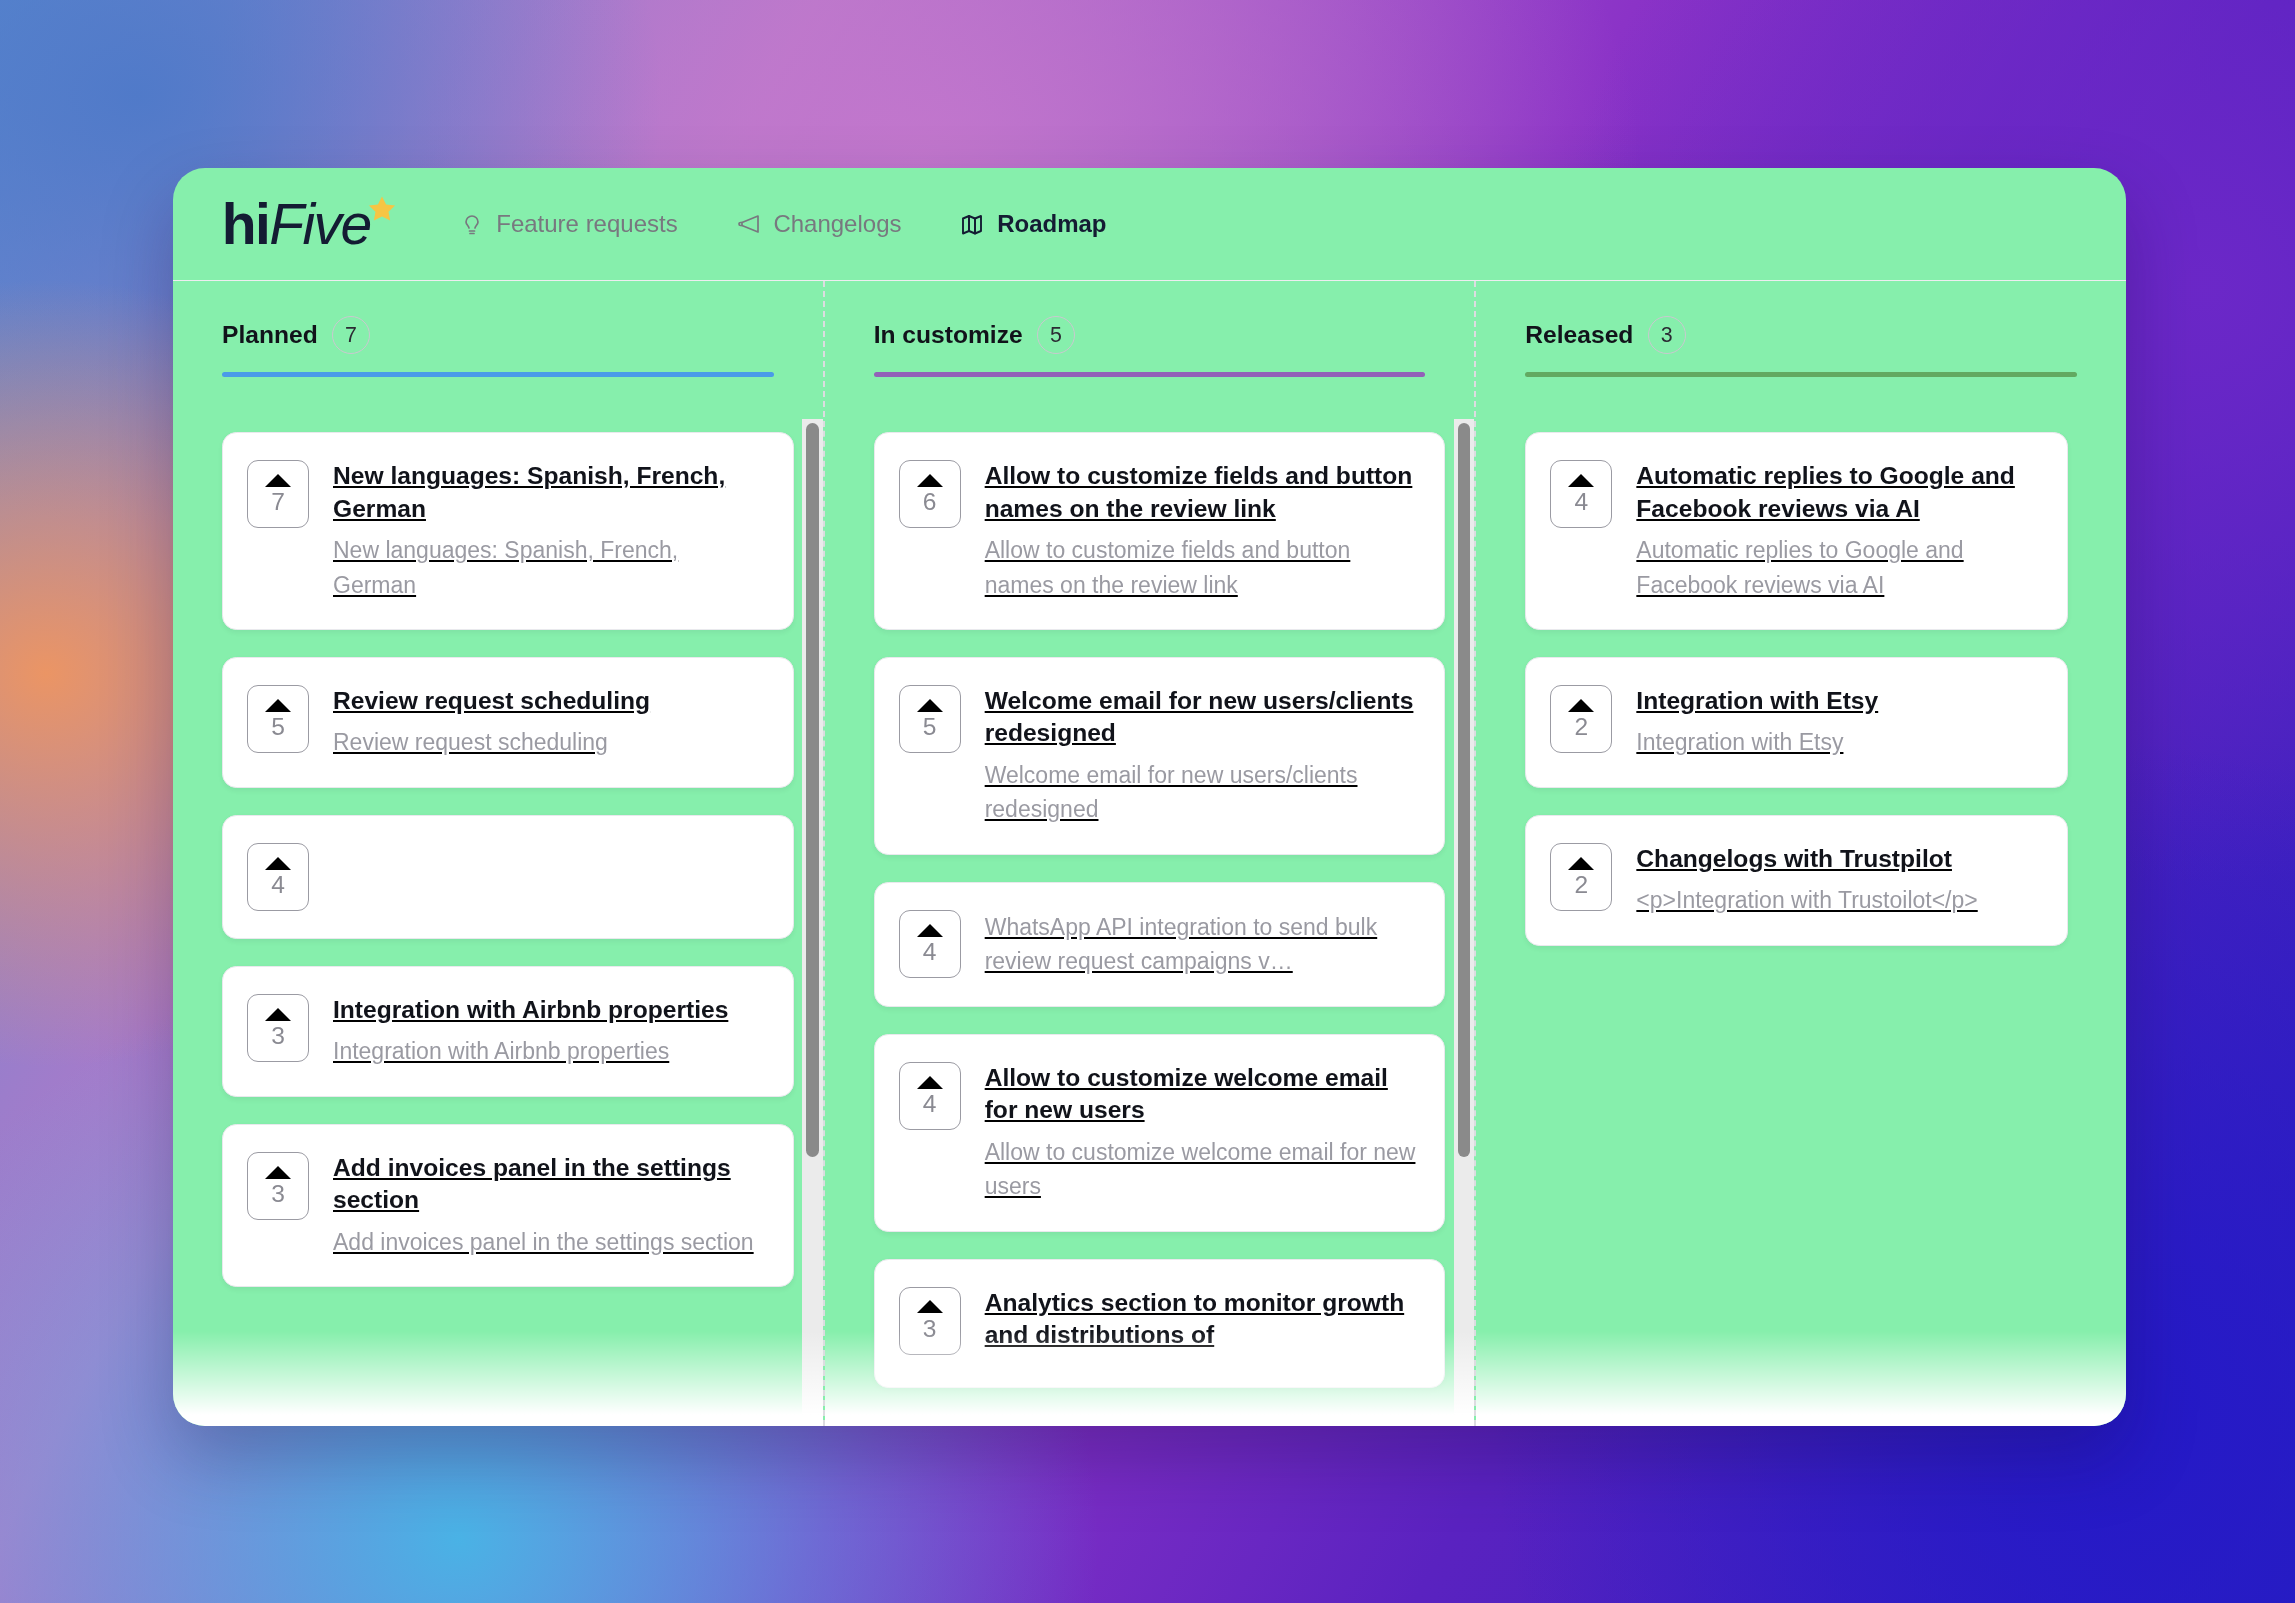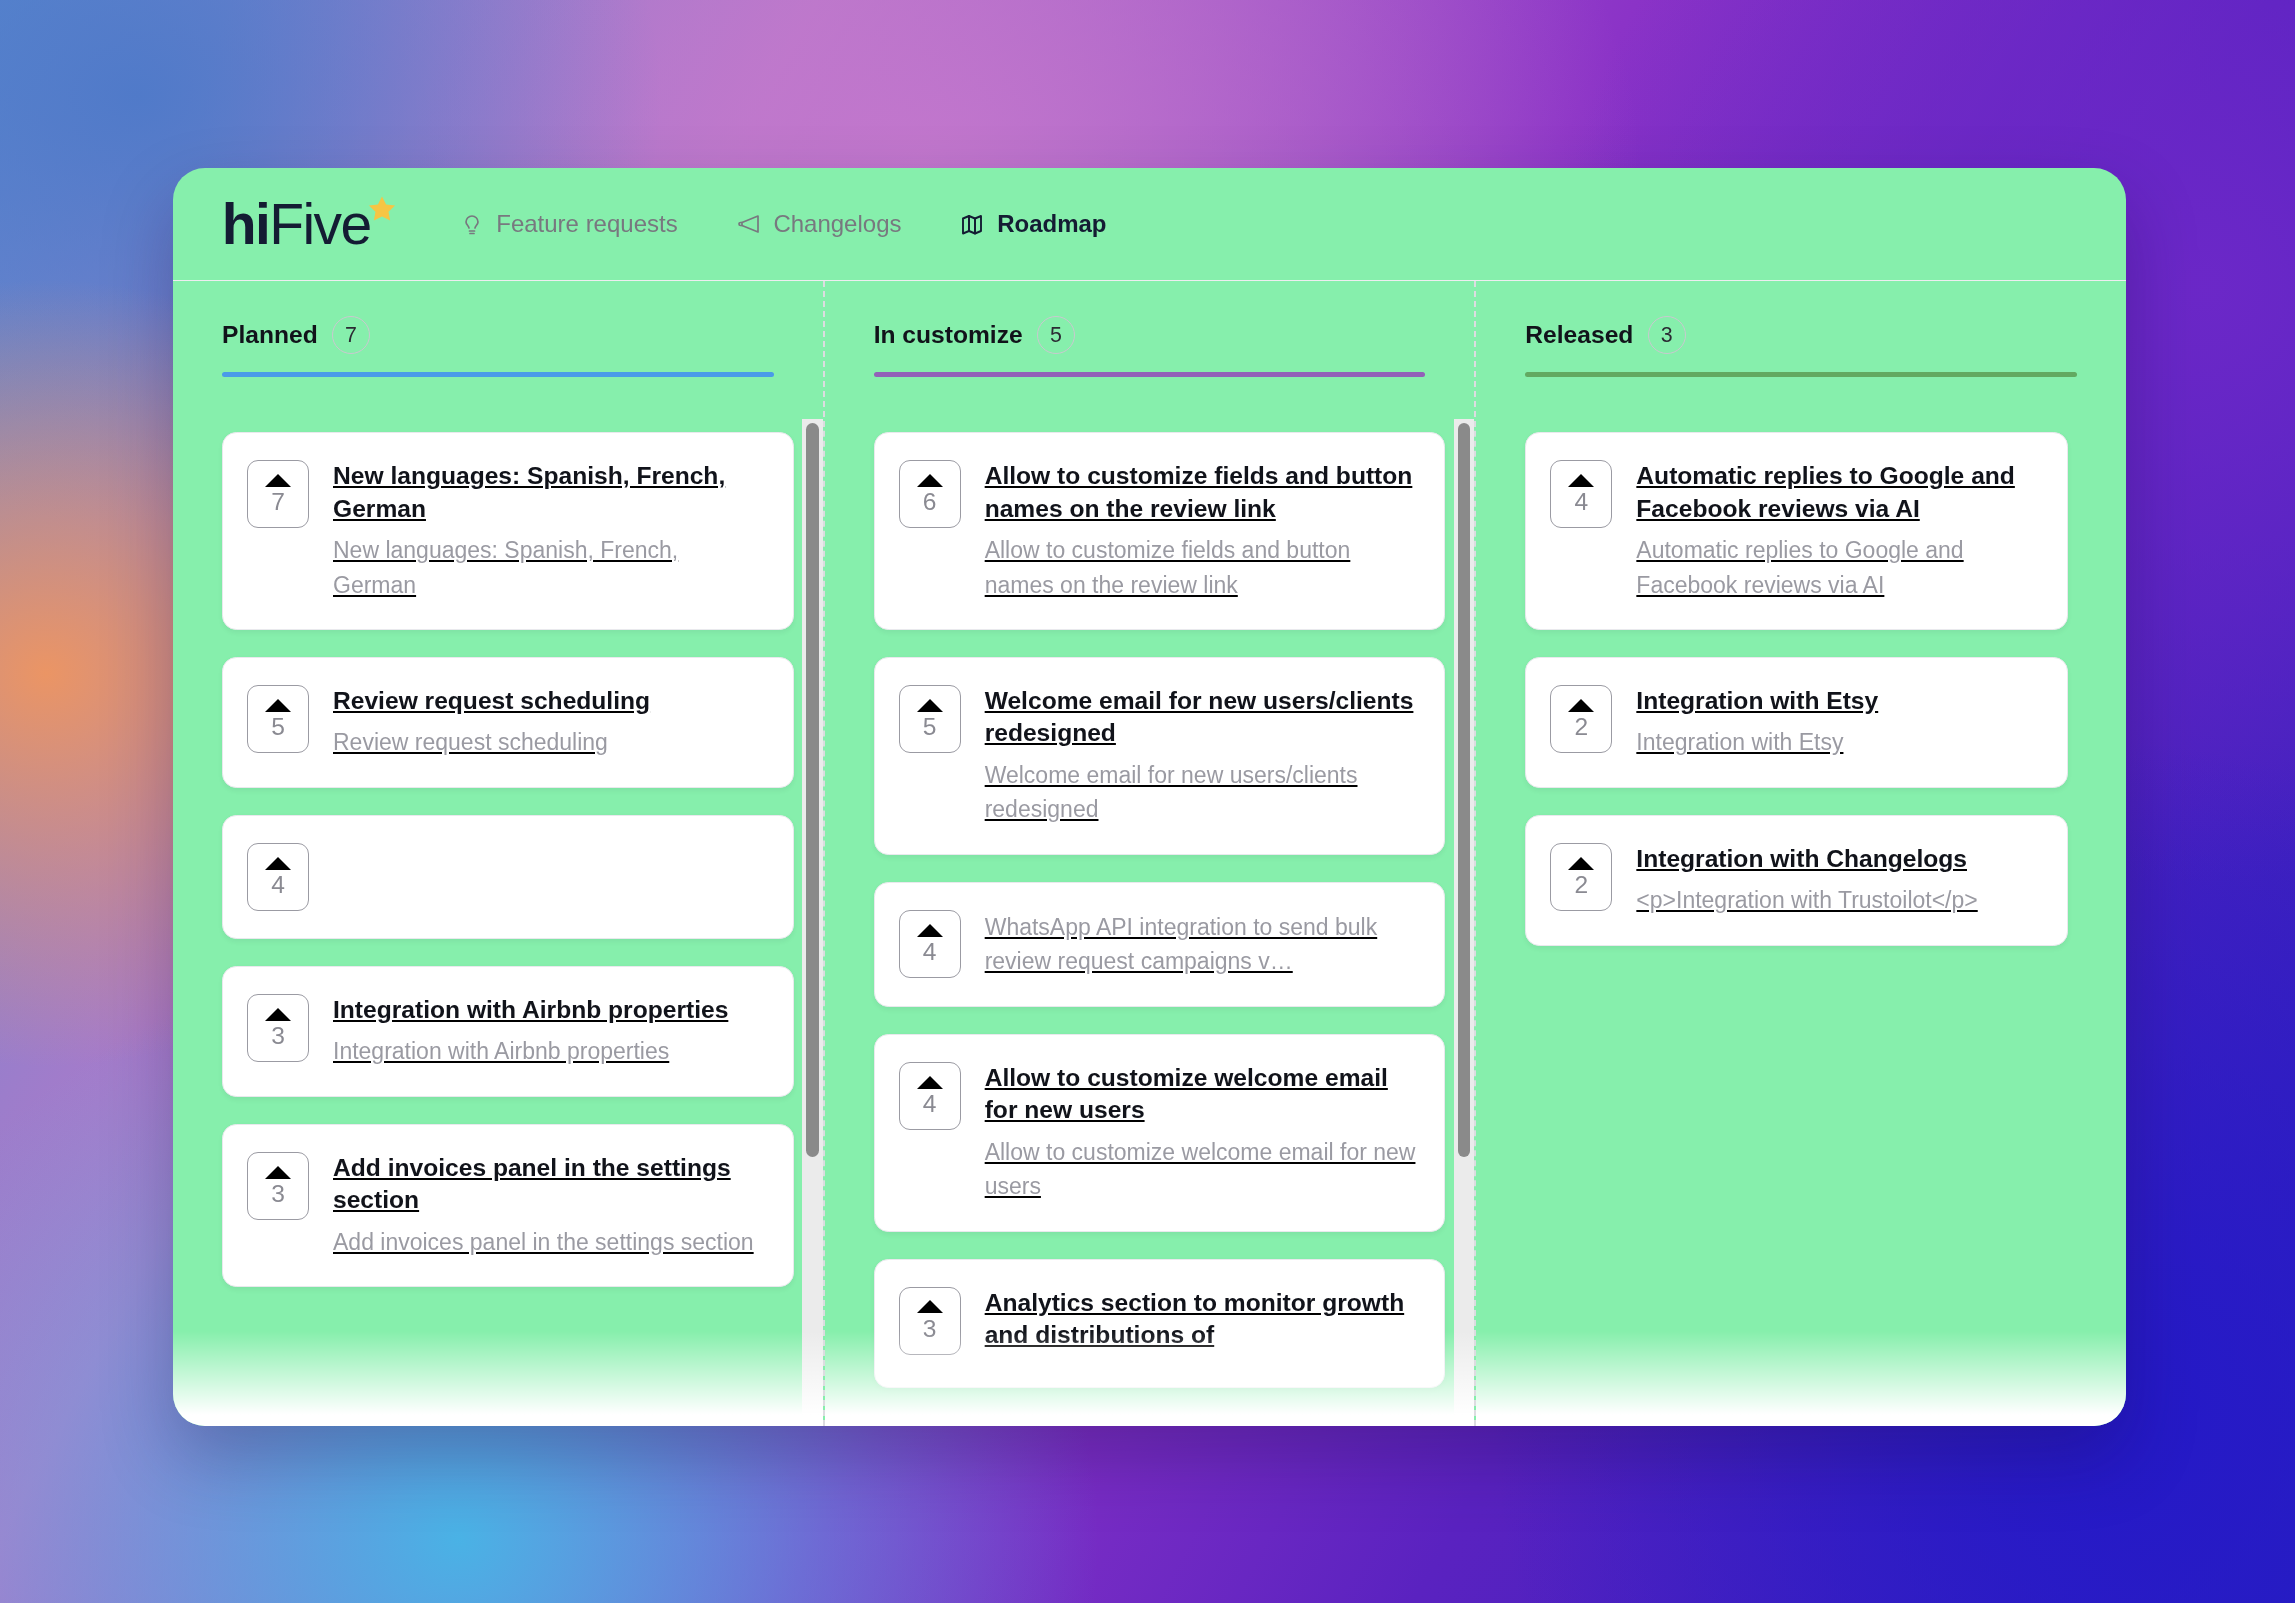--- a/index.html
+++ b/index.html
@@ -55,21 +55,21 @@
     margin-right: 89px;
     padding-left: 4.8px;
   }
   .logo-text {
     font-size: 57px;
     line-height: 0.95;
     letter-spacing: -1.6px;
     color: #141c33;
   }
   .logo-hi { font-weight: 700; }
-  .logo-five { font-weight: 400; }
+  .logo-five { font-weight: 400; font-style: italic; }
   .logo-star {
     position: absolute;
     right: -27px;
     top: -3.2px;
     width: 32px;
     height: 32px;
     color: #f6c544;
     display: block;
   }
 
@@ -458,21 +458,21 @@
               <div class="card-title">Integration with Etsy</div>
               <div class="card-desc">Integration with Etsy</div>
             </div>
           </article>
           <article class="card">
             <div class="vote">
               <span class="vote-arrow"></span>
               <span class="vote-count">2</span>
             </div>
             <div class="card-body">
-              <div class="card-title">Integration with Changelogs</div>
+              <div class="card-title">Changelogs with Trustpilot</div>
               <div class="card-desc">&lt;p&gt;Integration with Trustoilot&lt;/p&gt;</div>
             </div>
           </article>
         </div>
       </div>
     </section>
 
   </div>
 </div>
 

